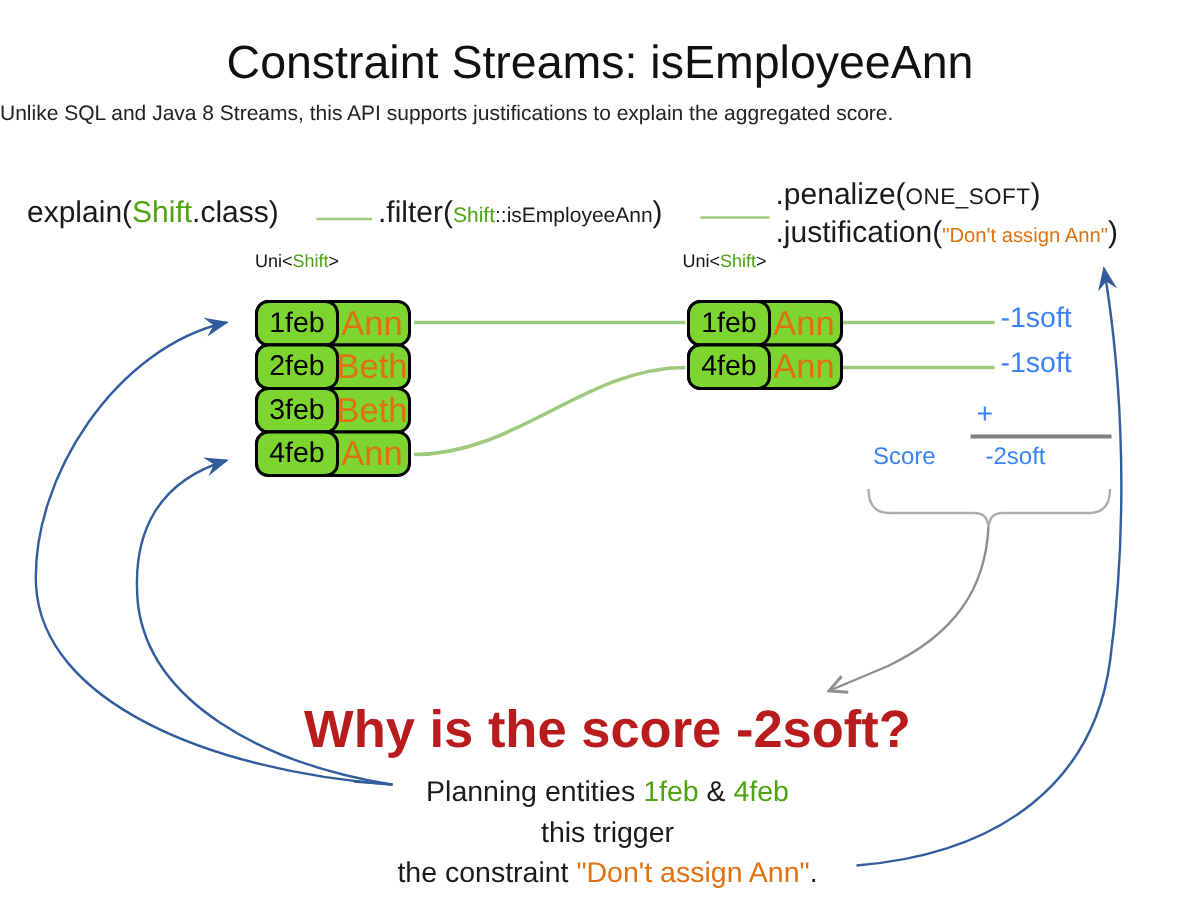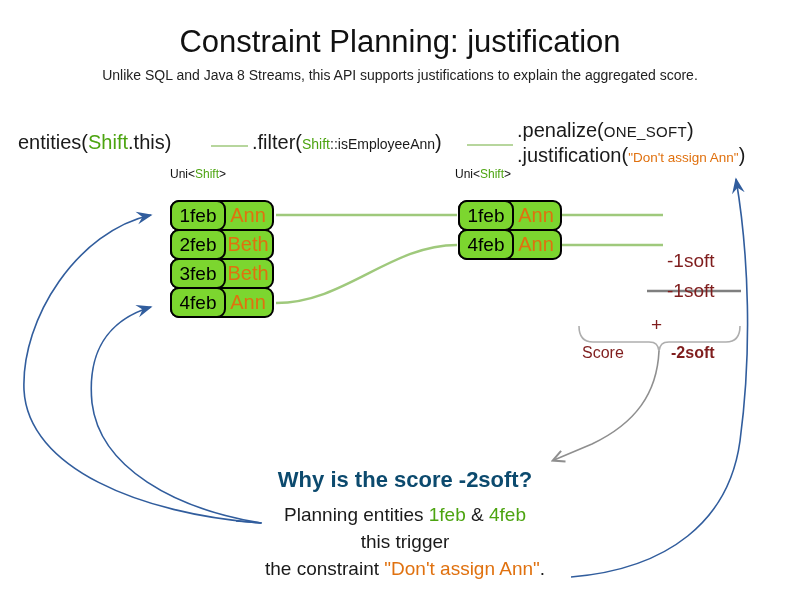--- a/index.html
+++ b/index.html
@@ -2,21 +2,21 @@
 <html style="--box-green: #7cd62f; --class-green: #4ca410; --link-green: #9fc97c; --orange: #e0710f; --blue: #315d9d; --sum-gray: #7f7f7f; --arrow-gray: #8f8f8f; --brace-gray: #aeaeae; --text-black: #1a1a1a;"><head>
 <meta charset="utf-8">
 <style>
   html,body{margin:0;padding:0;background:#fff;}
   .canvas{
     position:relative;width:800px;height:600px;background:#ffffff;overflow:hidden;
     font-family:"Liberation Sans",sans-serif;color:var(--text-black,#1a1a1a);
   }
   .abs{position:absolute;white-space:nowrap;}
   .title{left:0;right:0;top:24px;text-align:center;font-size:31px;color:#111;}
-  .subtitle{left:0;right:0;top:67px;text-align:center;font-size:14px;color:#222;}
+  .subtitle{left:0;right:0;top:67px;text-align:left;font-size:14px;color:#222;}
 
   
   .code{font-size:20px;color:#1a1a1a;}
   .cls{color:var(--class-green);text-align:right;}
   .sm{font-size:14px;}
   .smcaps{font-size:15px;letter-spacing:.3px;}
   .orange{color:var(--orange);}
   .arg-orange{font-size:13.5px;color:var(--orange);}
 
   
@@ -24,28 +24,28 @@
 
   
   .stream{position:absolute;width:104px;}
   .srow{position:relative;width:100px;height:27px;background:var(--box-green);
         border:2px solid #000;border-radius:9px;margin-top:-2px;}
   .srow:first-child{margin-top:0;}
   .date{position:absolute;left:-2px;top:-2px;height:27px;width:52px;background:var(--box-green);
         border:2px solid #000;border-radius:9px;display:flex;align-items:center;justify-content:center;
         font-size:19px;color:#000;}
   .emp{position:absolute;left:52px;right:0;top:0;bottom:0;display:flex;align-items:center;
-       justify-content:center;font-size:20px;color:var(--orange);}
+       justify-content:center;font-size:23px;color:var(--orange);}
 
-  .scorelbl{font-size:19px;color:#7f1d1d;margin-top:48px;}
+  .scorelbl{font-size:19px;color:#3b82f6;}
   .big{font-size:16px;}
 
   
   .explain{left:105px;width:600px;top:467px;text-align:center;white-space:normal;}
-  .explain .head{font-size:22px;font-weight:bold;color:#0c4a6e;margin:0 0 8px 0;}
+  .explain .head{font-size:35px;font-weight:bold;color:#b91c1c;margin:0 0 8px 0;}
   .explain .line{font-size:19px;line-height:27px;color:#1a1a1a;}
 
   svg.overlay{position:absolute;left:0;top:0;width:800px;height:600px;pointer-events:none;}
   .st-link{stroke:var(--link-green);fill:none;}
   .st-blue{stroke:var(--blue);fill:none;}
   .st-sum{stroke:var(--sum-gray);fill:none;}
   .st-brace{stroke:var(--brace-gray);fill:none;}
   .st-garrow{stroke:var(--arrow-gray);fill:none;}
   .fill-blue{fill:var(--blue);}
 </style>
@@ -77,24 +77,24 @@
     <path class="st-brace" stroke-width="1.6" d="M 579,326 C 579,337 584,342 593,342 L 649,342 C 656,342 658,345 659,351 C 660,345 662,342 669,342 L 726,342 C 735,342 740,337 740,326"></path>
 
     <path class="st-garrow" stroke-width="1.6" marker-end="url(#arrowGray)" d="M 659,351 C 657,393 636,423 592,444 C 578,450 566,455 554,460"></path>
 
     <line class="st-blue" stroke-width="1.6" x1="236" y1="521" x2="262" y2="523"></line>
     <path class="st-blue" stroke-width="1.6" marker-end="url(#arrowBlue)" d="M 261,523 C 140,514 28,468 24,390 C 21,318 78,231 151,215"></path>
     <path class="st-blue" stroke-width="1.6" marker-end="url(#arrowBlue)" d="M 261,523 C 175,509 100,468 92,403 C 87,352 108,320 151,307"></path>
     <path class="st-blue" stroke-width="1.6" marker-end="url(#arrowBlue)" d="M 571,577 C 668,569 729,521 740,441 C 752,352 749,256 736,179"></path>
   </svg>
 
-  <div class="abs title">Constraint Planning: justification</div>
+  <div class="abs title">Constraint Streams: isEmployeeAnn</div>
   <div class="abs subtitle">Unlike SQL and Java 8 Streams, this API supports justifications to explain the aggregated score.</div>
 
-  <div class="abs code" style="left:18px;top:131px;"><span>entities(</span><span class="cls">Shift</span><span>.this)</span></div>
+  <div class="abs code" style="left:18px;top:131px;"><span>explain(</span><span class="cls">Shift</span><span>.class)</span></div>
 
   <div class="abs code" style="left:517px;top:119px;"><span>.penalize(</span><span class="smcaps">ONE_SOFT</span><span>)</span></div>
 
   <div class="abs code" style="left:252px;top:131px;"><span>.filter(</span><span class="sm cls">Shift</span><span class="sm">::isEmployeeAnn</span><span>)</span></div>
 
   <div class="abs code" style="left:517px;top:144px;"><span>.justification(</span><span class="arg-orange">"Don't assign Ann"</span><span>)</span></div>
 
   <div class="abs uni" style="left:170px;top:167px;"><span>Uni&lt;</span><span class="cls">Shift</span><span>&gt;</span></div>
 
   <div class="abs uni" style="left:455px;top:167px;"><span>Uni&lt;</span><span class="cls">Shift</span><span>&gt;</span></div>
@@ -126,21 +126,21 @@
     <div class="srow">
       <div class="date">4feb</div>
       <div class="emp">Ann</div>
     </div>
   </div>
 
   <div class="abs scorelbl" style="left:667px;top:202px;">-1soft</div>
   <div class="abs scorelbl" style="left:667px;top:232px;">-1soft</div>
   <div class="abs scorelbl" style="left:651px;top:266px;">+</div>
   <div class="abs scorelbl big" style="left:582px;top:296px;">Score</div>
-  <div class="abs scorelbl big" style="left:671px;top:296px;font-weight:bold;">-2soft</div>
+  <div class="abs scorelbl big" style="left:657px;top:296px;">-2soft</div>
 
   <div class="abs explain">
     <div class="head">Why is the score -2soft?</div>
     <div class="line"><span>Planning entities </span><span class="cls">1feb</span><span> &amp; </span><span class="cls">4feb</span></div>
     <div class="line">this trigger</div>
     <div class="line"><span>the constraint </span><span class="orange">"Don't assign Ann"</span><span>.</span></div>
   </div>
 
 </div>
 

